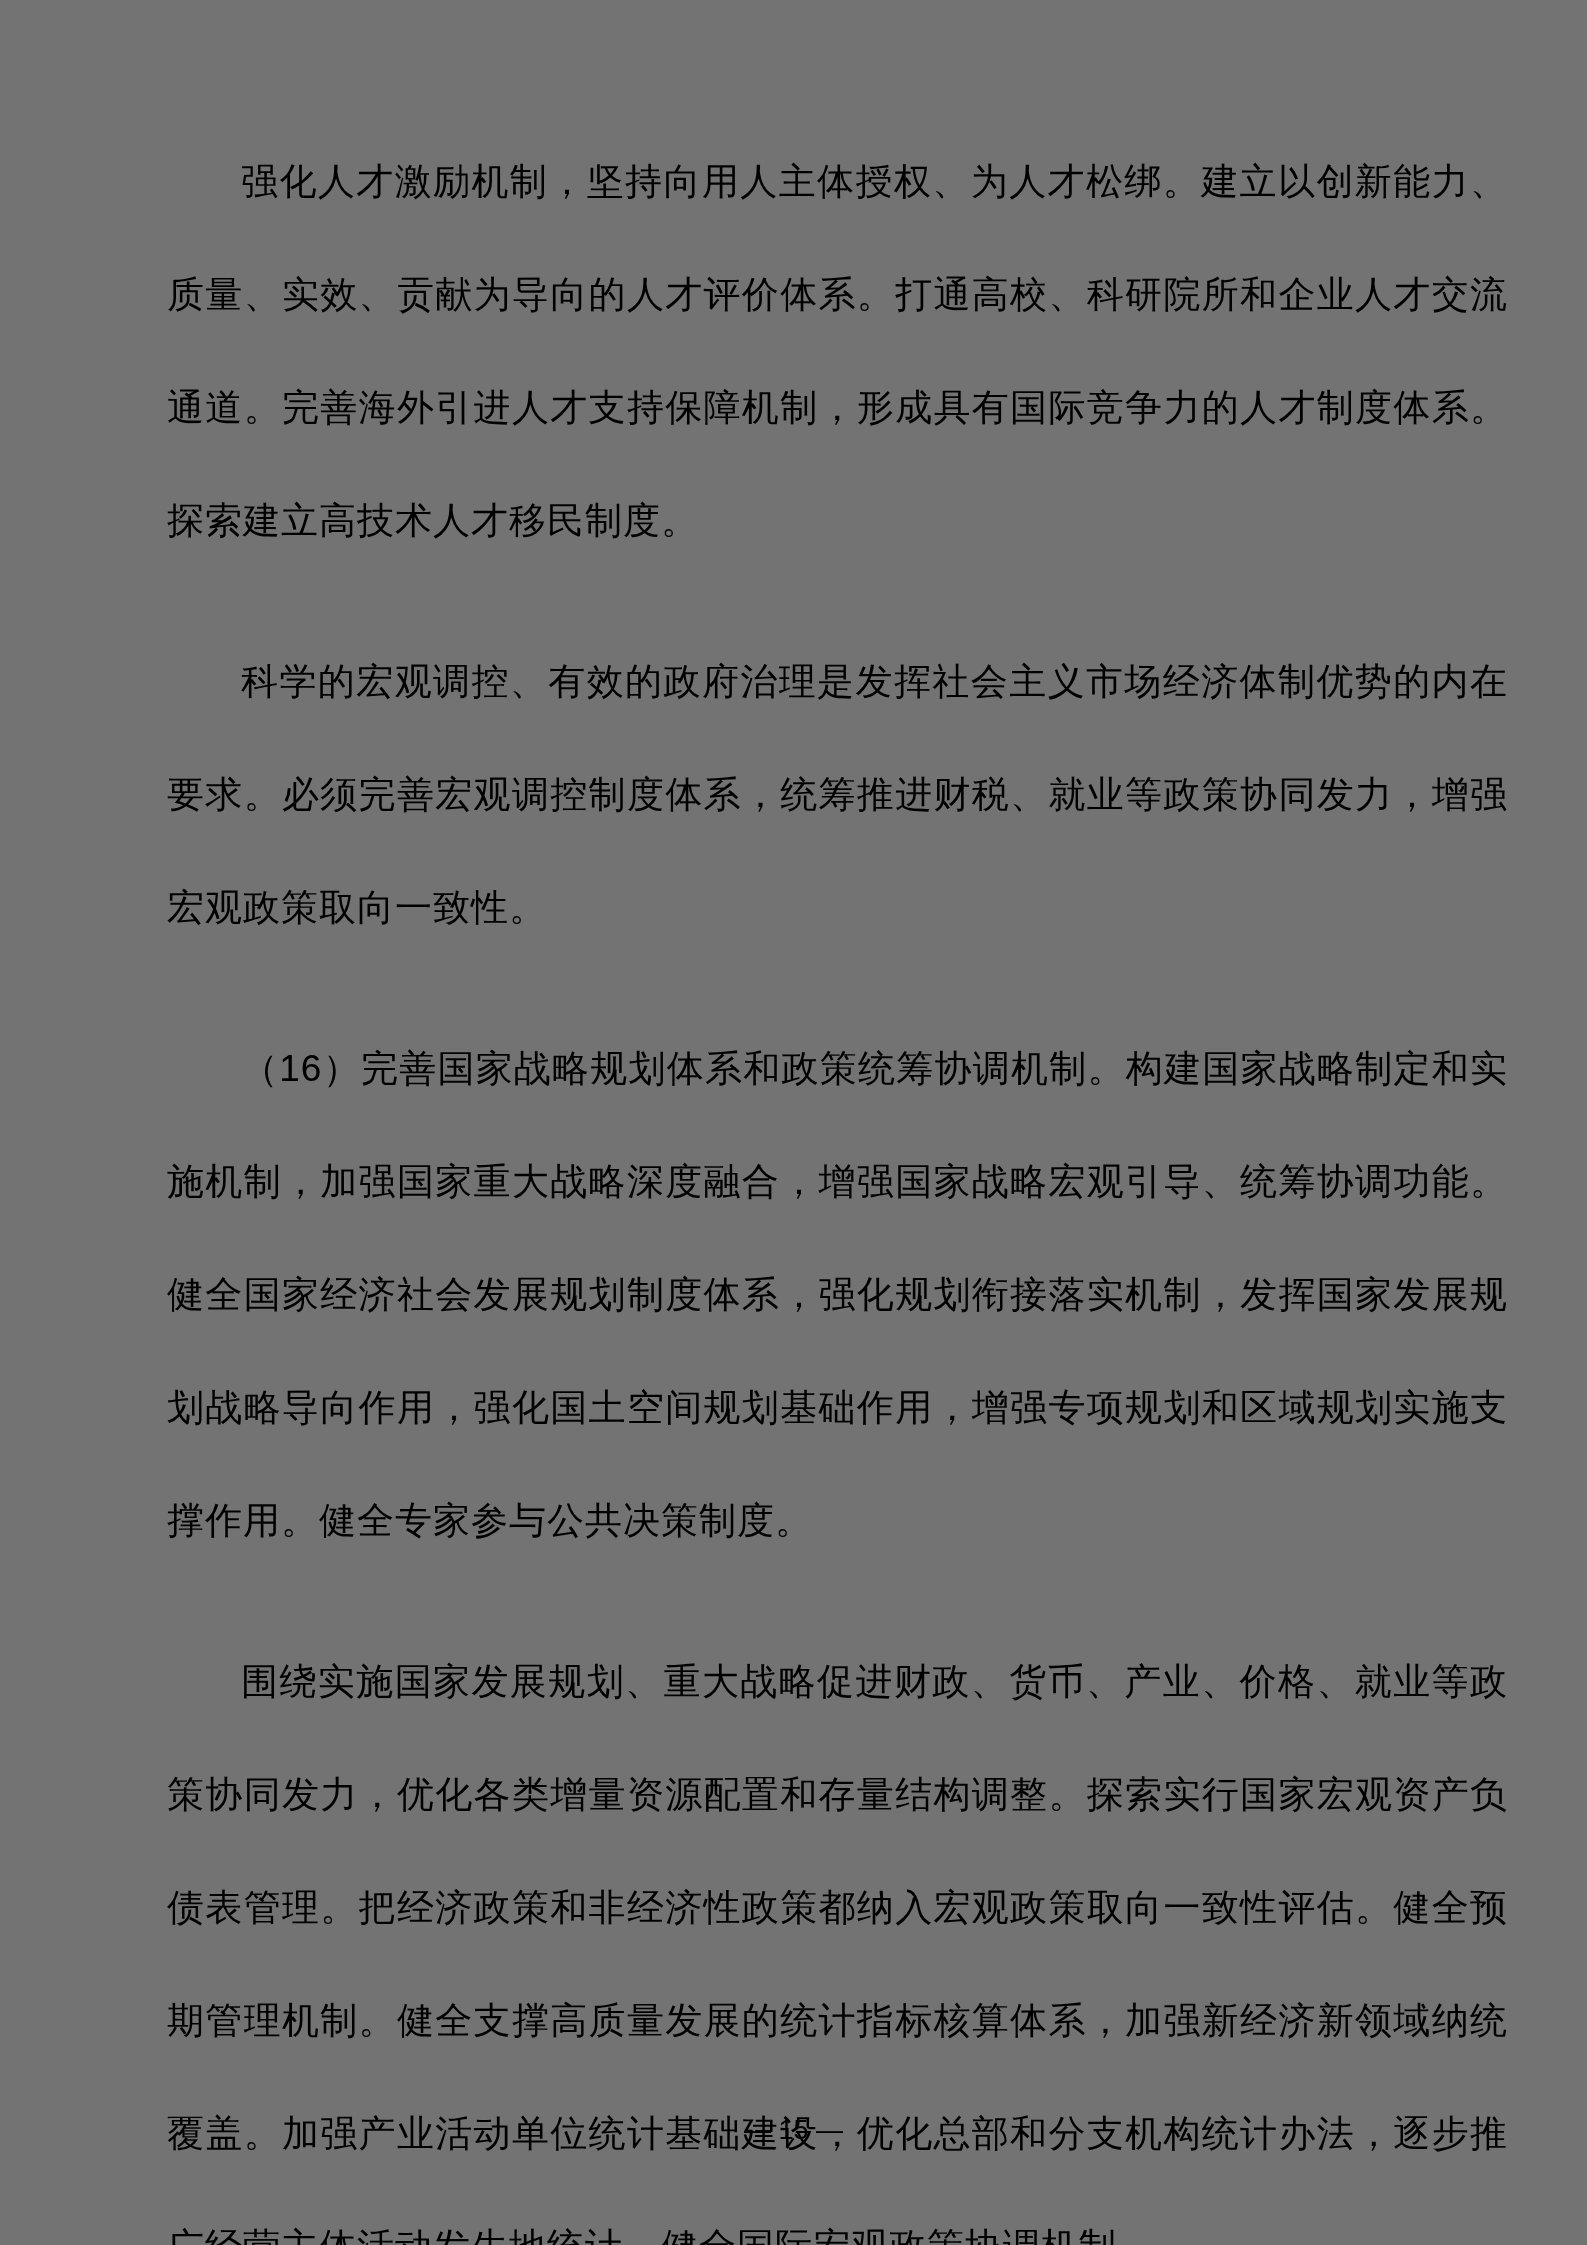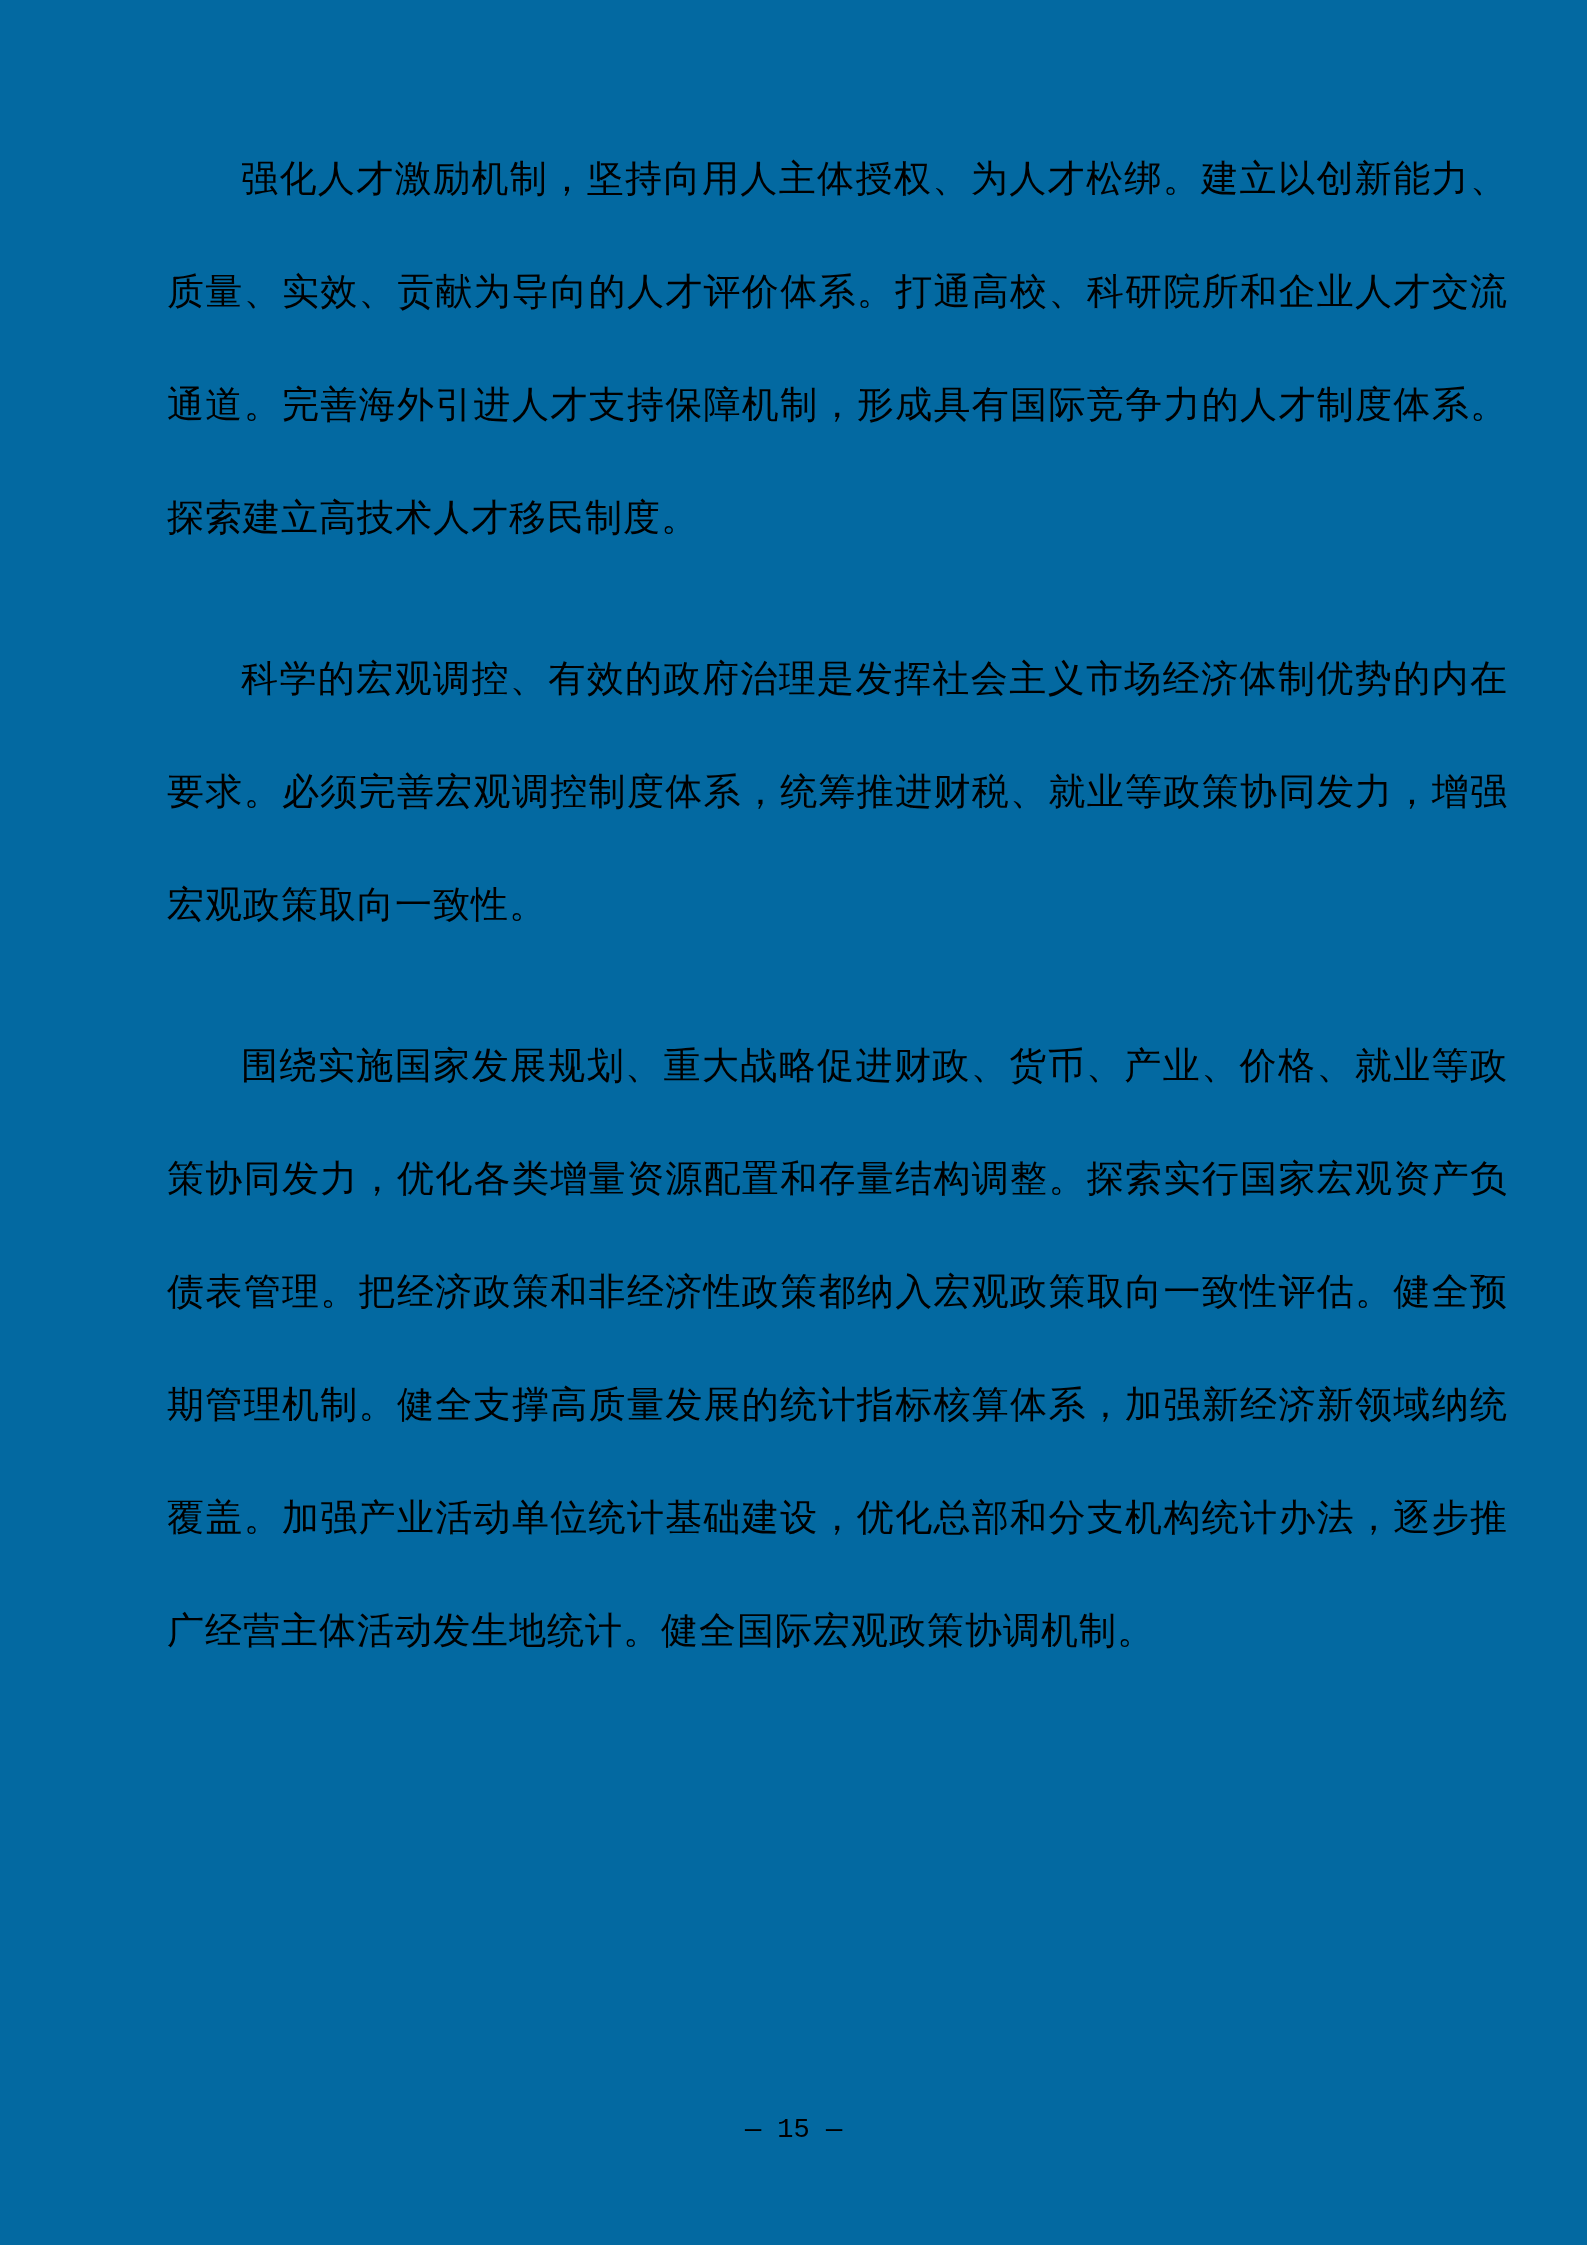--- a/index.html
+++ b/index.html
@@ -5,24 +5,24 @@
   html, body {
     margin: 0;
     padding: 0;
     background: #ffffff;
   }
   .page {
     position: relative;
     width: 1587px;
     height: 2245px;
     margin: 0 auto;
-    background: #0369a1;
+    background: #737373;
     box-sizing: border-box;
     padding: 125px 79px 0 167px;
-    font-family: Liberation Mono, monospace;
+    font-family: Liberation Sans, sans-serif;
     color: #000000;
     overflow: hidden;
   }
   .body-para {
     font-size: 37px;
     line-height: 113px;
     text-align: justify;
     text-indent: 2em;
     margin: 0;
     letter-spacing: 1px;
@@ -55,18 +55,19 @@
 </head>
 <body>
 
 <div class="page">
 
   <p class="body-para">强化人才激励机制，坚持向用人主体授权、为人才松绑。建立以创新能力、质量、实效、贡献为导向的人才评价体系。打通高校、科研院所和企业人才交流通道。完善海外引进人才支持保障机制，形成具有国际竞争力的人才制度体系。探索建立高技术人才移民制度。</p>
 
 
   <p class="body-para para-gap">科学的宏观调控、有效的政府治理是发挥社会主义市场经济体制优势的内在要求。必须完善宏观调控制度体系，统筹推进财税、就业等政策协同发力，增强宏观政策取向一致性。</p>
 
+  <p class="body-para para-gap">（16）完善国家战略规划体系和政策统筹协调机制。构建国家战略制定和实施机制，加强国家重大战略深度融合，增强国家战略宏观引导、统筹协调功能。健全国家经济社会发展规划制度体系，强化规划衔接落实机制，发挥国家发展规划战略导向作用，强化国土空间规划基础作用，增强专项规划和区域规划实施支撑作用。健全专家参与公共决策制度。</p>
 
   <p class="body-para para-gap">围绕实施国家发展规划、重大战略促进财政、货币、产业、价格、就业等政策协同发力，优化各类增量资源配置和存量结构调整。探索实行国家宏观资产负债表管理。把经济政策和非经济性政策都纳入宏观政策取向一致性评估。健全预期管理机制。健全支撑高质量发展的统计指标核算体系，加强新经济新领域纳统覆盖。加强产业活动单位统计基础建设，优化总部和分支机构统计办法，逐步推广经营主体活动发生地统计。健全国际宏观政策协调机制。</p>
 
   <div class="footer">— 15 —</div>
 
 </div>
 
 </body></html>

